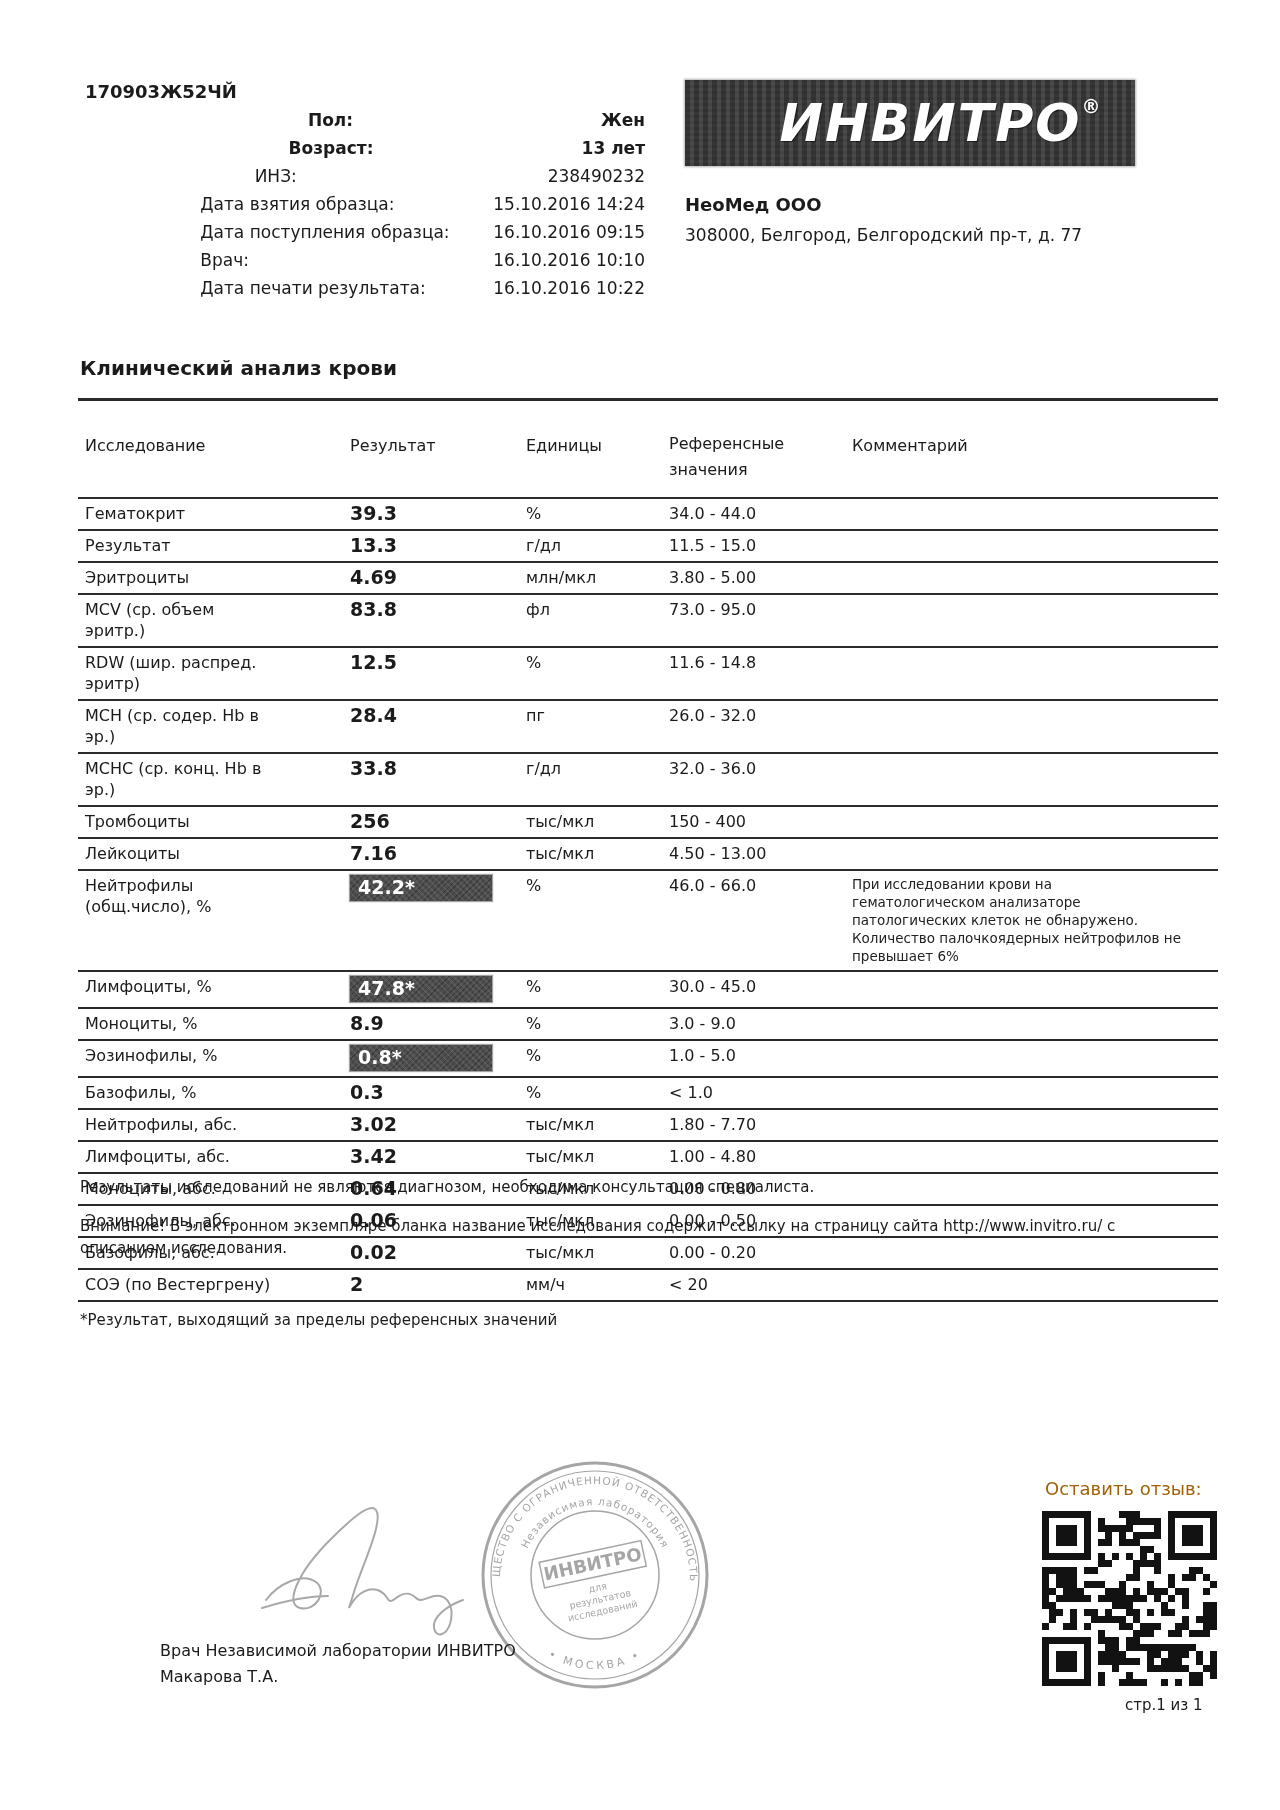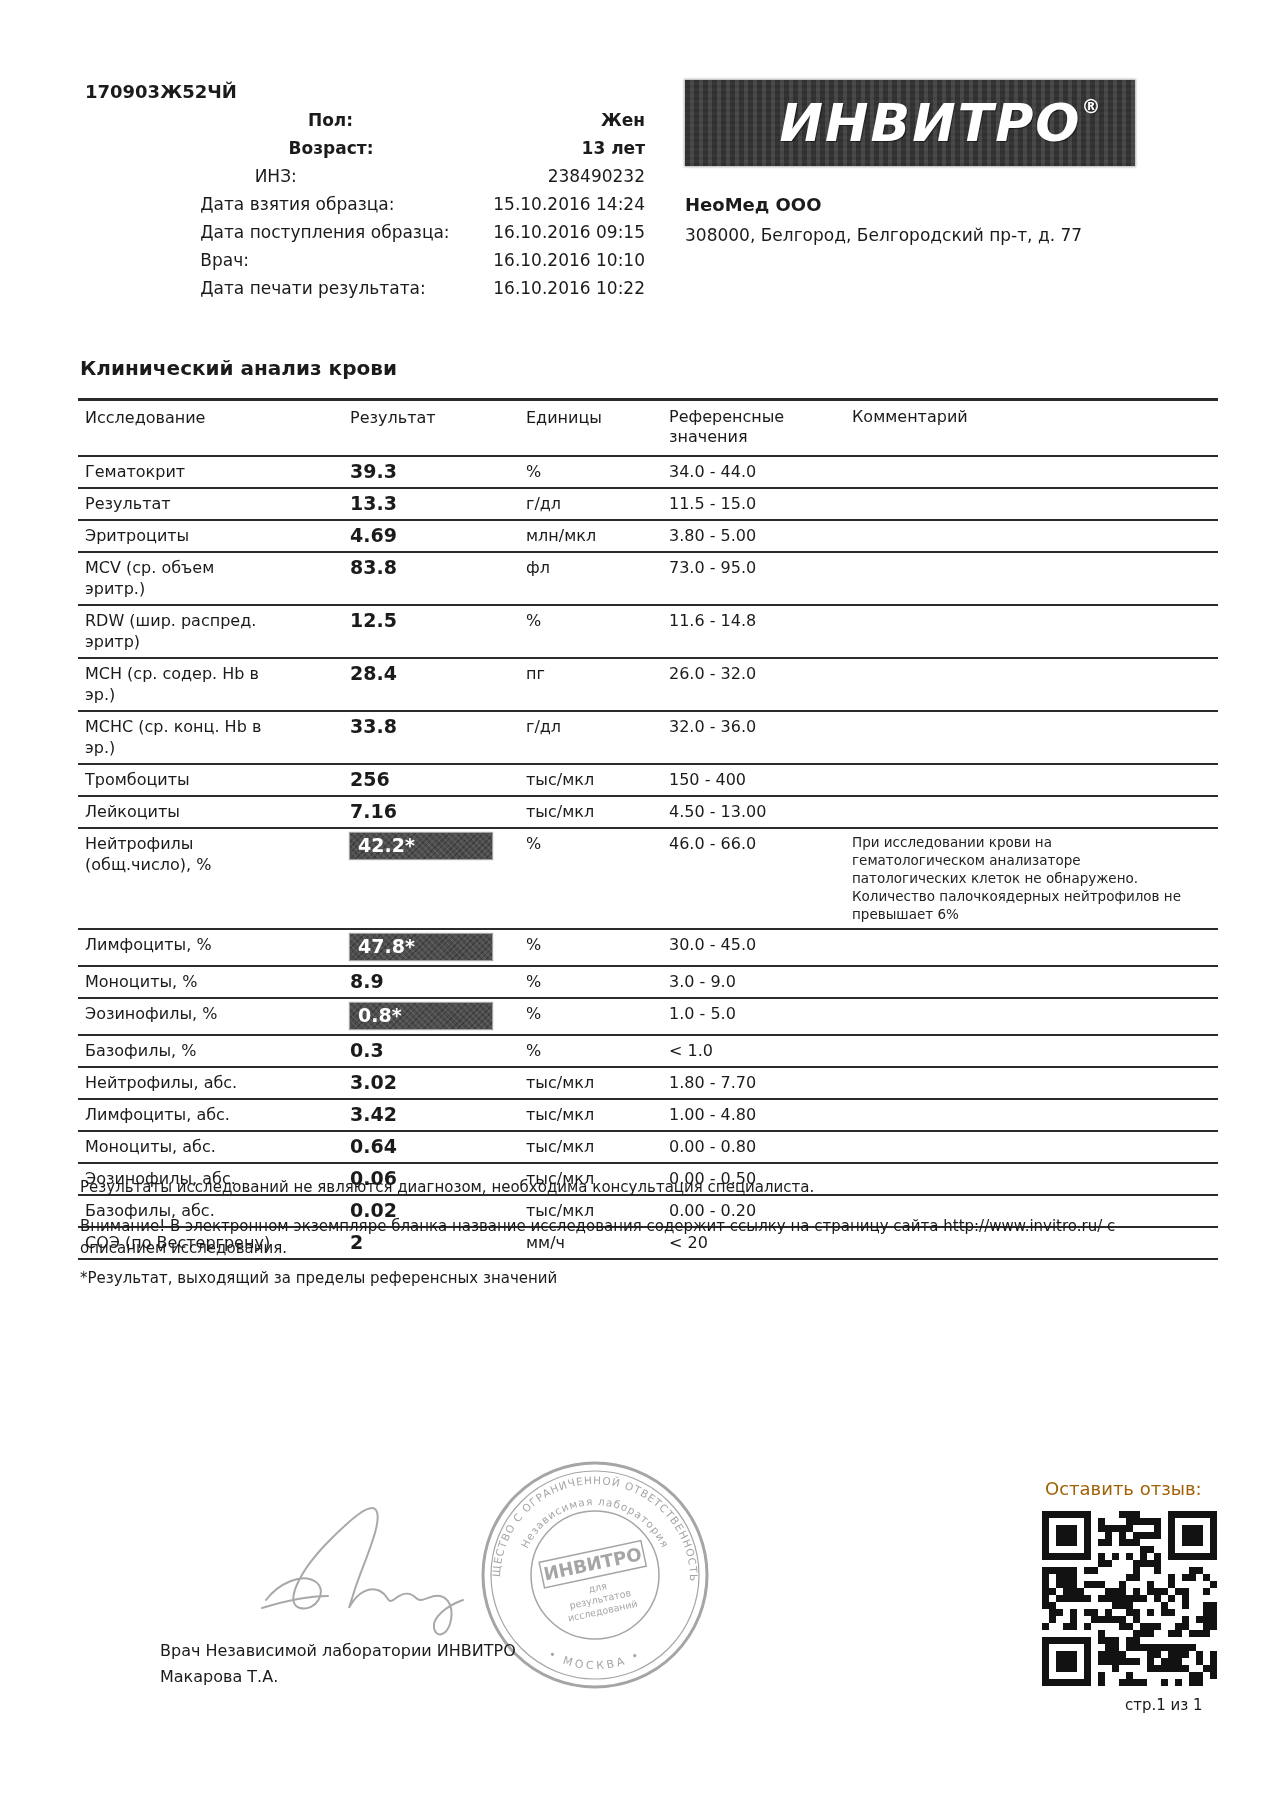--- a/index.html
+++ b/index.html
@@ -19,29 +19,29 @@
         display:flex;align-items:center;justify-content:center;box-shadow:0 0 2px 1px rgba(60,60,60,.4);}
   .logo .brand{color:#fff;font-style:italic;font-weight:bold;font-size:52px;letter-spacing:2px;
         text-shadow:1px 1px 1px rgba(0,0,0,.5);margin-left:60px;}
   .logo .reg{color:#fff;font-size:19px;font-style:normal;vertical-align:28px;letter-spacing:0;}
   .clinic{position:absolute;left:685px;top:190px;font-size:17px;line-height:30px;}
   .clinic .cname{font-weight:bold;font-size:18px;}
   
   .rtitle{position:absolute;left:80px;top:356px;font-size:20px;font-weight:bold;}
   .rtable{position:absolute;left:78px;top:398px;width:1140px;border-top:3px solid #2b2b2b;font-size:16px;}
   .trow{display:flex;border-bottom:2px solid #2b2b2b;padding:4px 0 5px;align-items:flex-start;}
-  .trow.head{padding:6px 0 8px;}
+  .trow.head{padding:6px 0 14px;align-items:center;}
   .c-name{flex:0 0 272px;padding-left:7px;box-sizing:border-box;}
   .c-name .w{display:inline-block;max-width:192px;line-height:21px;}
   .c-res{flex:0 0 176px;font-weight:bold;font-size:19px;line-height:21px;}
   .c-un{flex:0 0 143px;line-height:21px;}
   .c-ref{flex:0 0 183px;line-height:21px;}
   .c-com{flex:1 1 auto;}
   .head .c-res{font-weight:normal;font-size:16px;}
-  .head .c-ref .w{display:inline-block;max-width:120px;line-height:20px;}
+  .head .c-ref .w{display:inline-block;max-width:120px;line-height:26px;margin-top:24px;}
   .hl{display:inline-block;background:#4d4d4d;
       background-image:repeating-linear-gradient(45deg,rgba(255,255,255,.08) 0 2px,transparent 2px 5px),
                        repeating-linear-gradient(-45deg,rgba(0,0,0,.25) 0 1px,transparent 1px 4px);
       color:#fff;padding:2px 8px 3px;min-width:126px;box-shadow:0 0 1px 1px rgba(70,70,70,.5);}
   .comtext{width:330px;font-size:13.5px;line-height:18px;color:#222;}
   .footnote{margin-top:9px;font-size:15px;padding-left:2px;}
   
   .notes{position:absolute;left:80px;top:1176px;width:1085px;font-size:15px;line-height:22px;}
   .notes p{margin:0 0 17px 0;}
   

